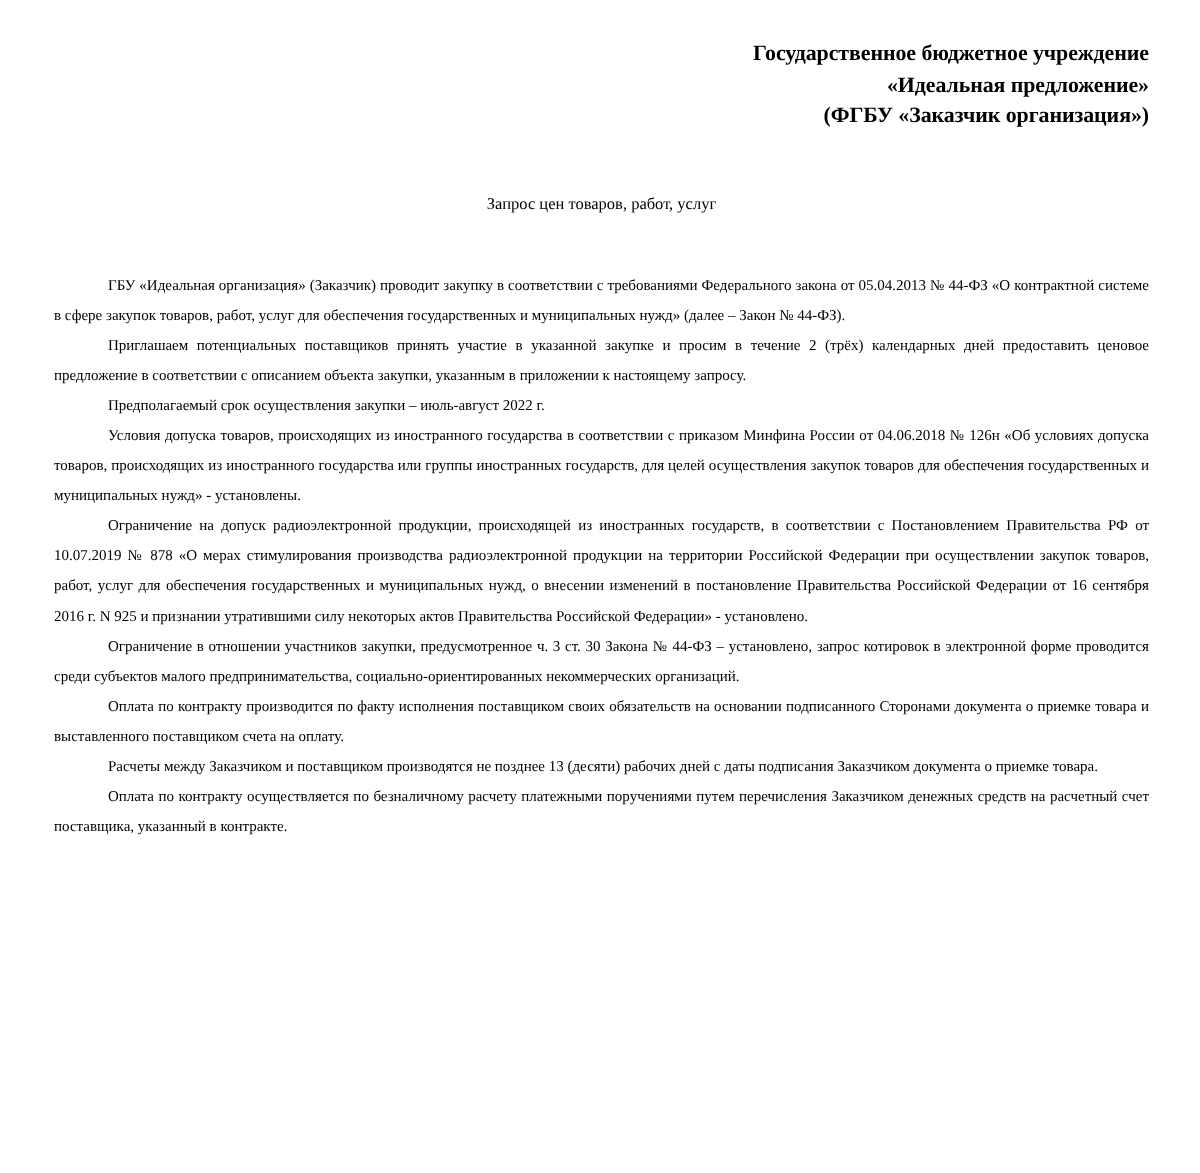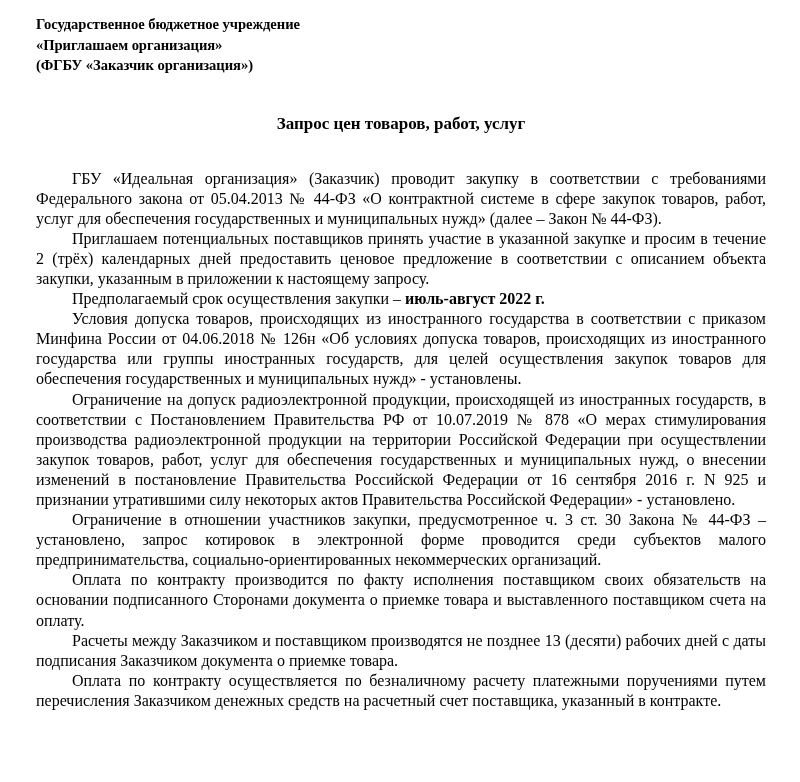--- a/index.html
+++ b/index.html
@@ -19,58 +19,59 @@
     background: #ffffff;
     overflow: hidden;
     box-sizing: border-box;
     padding: 0;
   }
   .content {
     padding: 14px 34px 0 36px;
     box-sizing: border-box;
   }
   .hdr-block {
-    text-align: left;
+    text-align: right;
     font-weight: bold;
     font-size: 14.6px;
     line-height: 20.5px;
     letter-spacing: -0.05px;
+    margin-top: 12px;
   }
   .hdr-line { display: block; }
   .spacer-1 { height: 38px; }
   .spacer-2 { height: 20px; }
   .title-line {
     text-align: center;
-    font-weight: bold;
-    font-size: 17px;
+    font-weight: normal;
+    font-size: 11px;
     line-height: 20px;
   }
   .body-block {
     margin-top: 15px;
   }
   p.para {
     margin: 0;
     text-align: justify;
     text-justify: inter-word;
     text-indent: 36px;
-    font-size: 16px;
+    font-size: 10px;
     line-height: 20.1px;
     hyphens: none;
   }
-  .b { font-weight: bold; }
+  .b { font-weight: normal; }
 </style>
 </head>
 <body>
 
 <div class="page">
   <div class="content">
 
     <div class="hdr-block">
       <span class="hdr-line">Государственное бюджетное учреждение</span>
-      <span class="hdr-line">«Приглашаем организация»</span>
+      <span class="hdr-line">«Идеальная предложение»</span>
       <span class="hdr-line">(ФГБУ «Заказчик организация»)</span>
     </div>
 
     <div class="spacer-1"></div>
 
     <div class="title-line">Запрос цен товаров, работ, услуг</div>
 
     <div class="spacer-2"></div>
 
 

